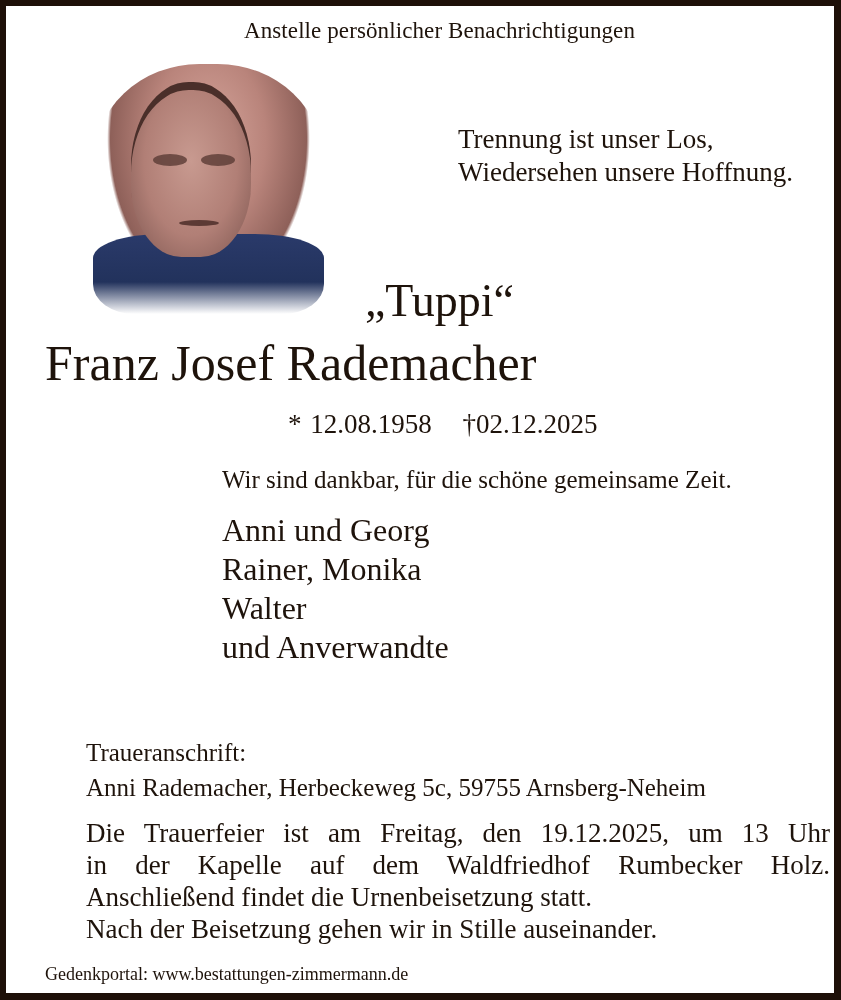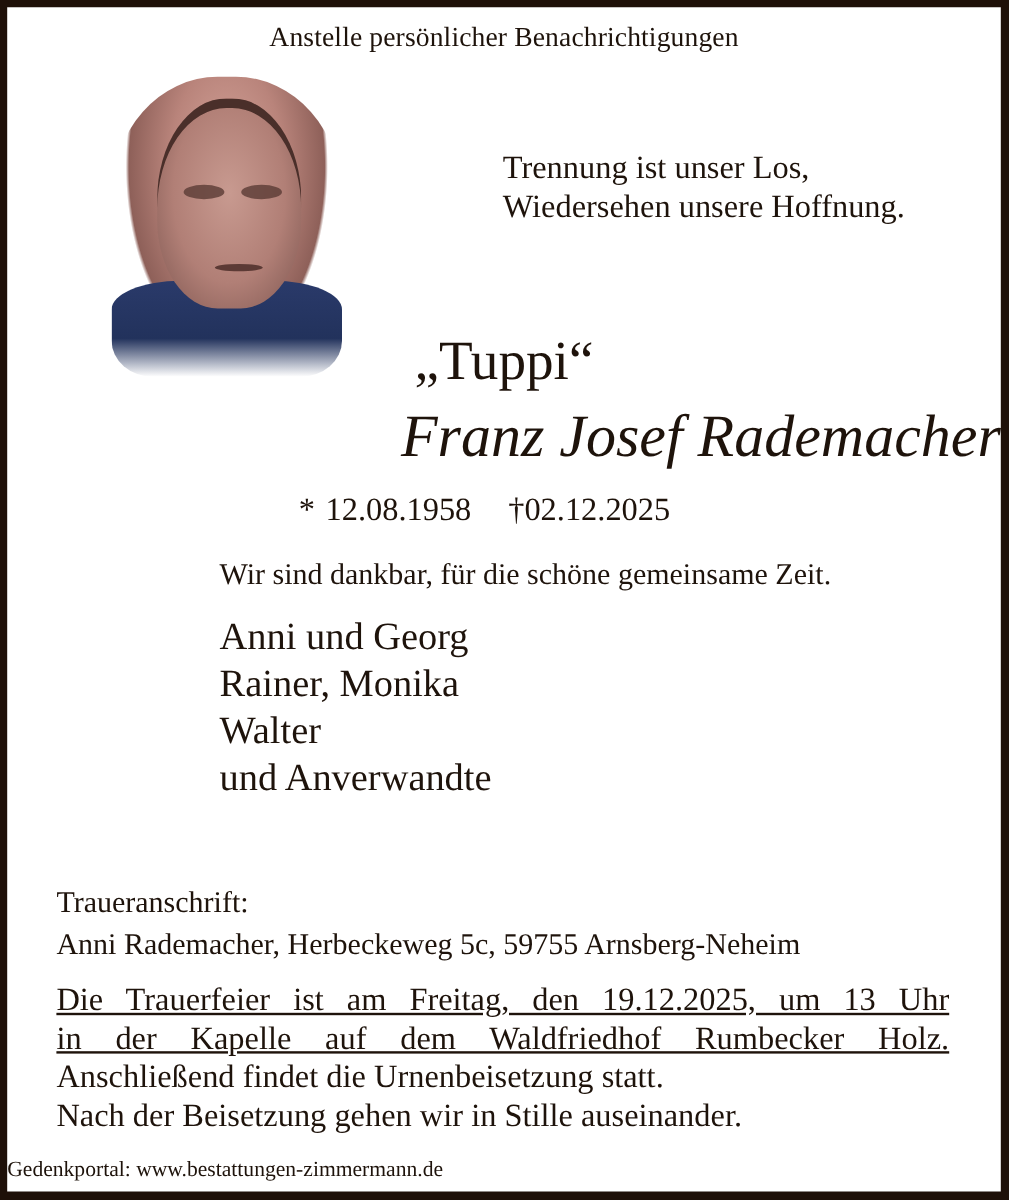--- a/index.html
+++ b/index.html
@@ -8,21 +8,21 @@
     position: relative;
     width: 841px; height: 1000px;
     box-sizing: border-box;
     border: 6px solid #1e1008;
     border-right-width: 7px;
     border-bottom-width: 7px;
     background: #ffffff;
     color: #1e130b;
     font-family: "Liberation Serif", "DejaVu Serif", serif;
   }
-  .abs { position: absolute; white-space: nowrap; }
+  .abs { position: absolute; white-space: nowrap; padding-left: 39px; }
   .header { left: 0; right: 0; top: 12px; text-align: center; font-size: 23px; letter-spacing: 0.1px; }
   .photo {
     left: 87px; top: 58px; width: 192px; height: 250px;
     border-radius: 46% 46% 18% 18% / 40% 40% 12% 12%;
     overflow: hidden;
     background: radial-gradient(ellipse at 50% 30%, #d6a69c 0%, #b9847b 35%, #8e6059 60%, transparent 62%);
   }
   .photo .shirt {
     position: absolute; left: 0; right: 0; bottom: 0; height: 80px;
     background: linear-gradient(180deg, #2a3a6a 0%, #22325c 60%, #ffffff 100%);
@@ -33,30 +33,30 @@
     border-radius: 48% 48% 42% 42%;
     background: radial-gradient(ellipse at 50% 45%, #c89a90 0%, #b17f76 55%, #7d5650 100%);
     box-shadow: inset 0 8px 0 #4a2f2a;
   }
   .photo .eye { position: absolute; top: 90px; width: 34px; height: 12px; background: #5a3b35; border-radius: 50%; opacity: .8; }
   .photo .eye.l { left: 60px; }
   .photo .eye.r { left: 108px; }
   .photo .mouth { position: absolute; left: 86px; top: 156px; width: 40px; height: 6px; background: #5c3a35; border-radius: 50%; }
   .quote { left: 413px; top: 117px; font-size: 27px; line-height: 33px; }
   .nickname { left: 0; right: 0; top: 268px; text-align: center; font-size: 46px; }
-  .name { left: 0; right: 0; top: 328px; text-align: right; font-size: 50px; font-style: italic; }
+  .name { left: 0; right: 0; top: 328px; text-align: left; font-size: 50px; }
   .dates { left: 243px; top: 403px; font-size: 27px; word-spacing: 2px; }
   .dates .sp { display: inline-block; width: 22px; }
   .thanks { left: 177px; top: 460px; font-size: 25px; }
   .family { left: 177px; top: 505px; font-size: 32px; line-height: 39px; }
   .address-label { left: 41px; top: 733px; font-size: 25px; font-family: Liberation Serif, serif; }
   .address { left: 41px; top: 768px; font-size: 25px; }
   .ceremony { left: 41px; top: 811px; width: 744px; font-size: 27px; line-height: 32px; white-space: normal; }
   .ceremony div { white-space: nowrap; }
-  .ceremony .just { text-align: justify; text-align-last: justify; text-decoration: underline; }
+  .ceremony .just { text-align: justify; text-align-last: justify; }
   .footer { left: 0; right: 0; top: 958px; text-align: left; font-size: 18px; }
 </style>
 </head>
 <body>
 
 <div class="frame">
 
   <div class="abs header">Anstelle persönlicher Benachrichtigungen</div>
 
   <div class="abs photo">

